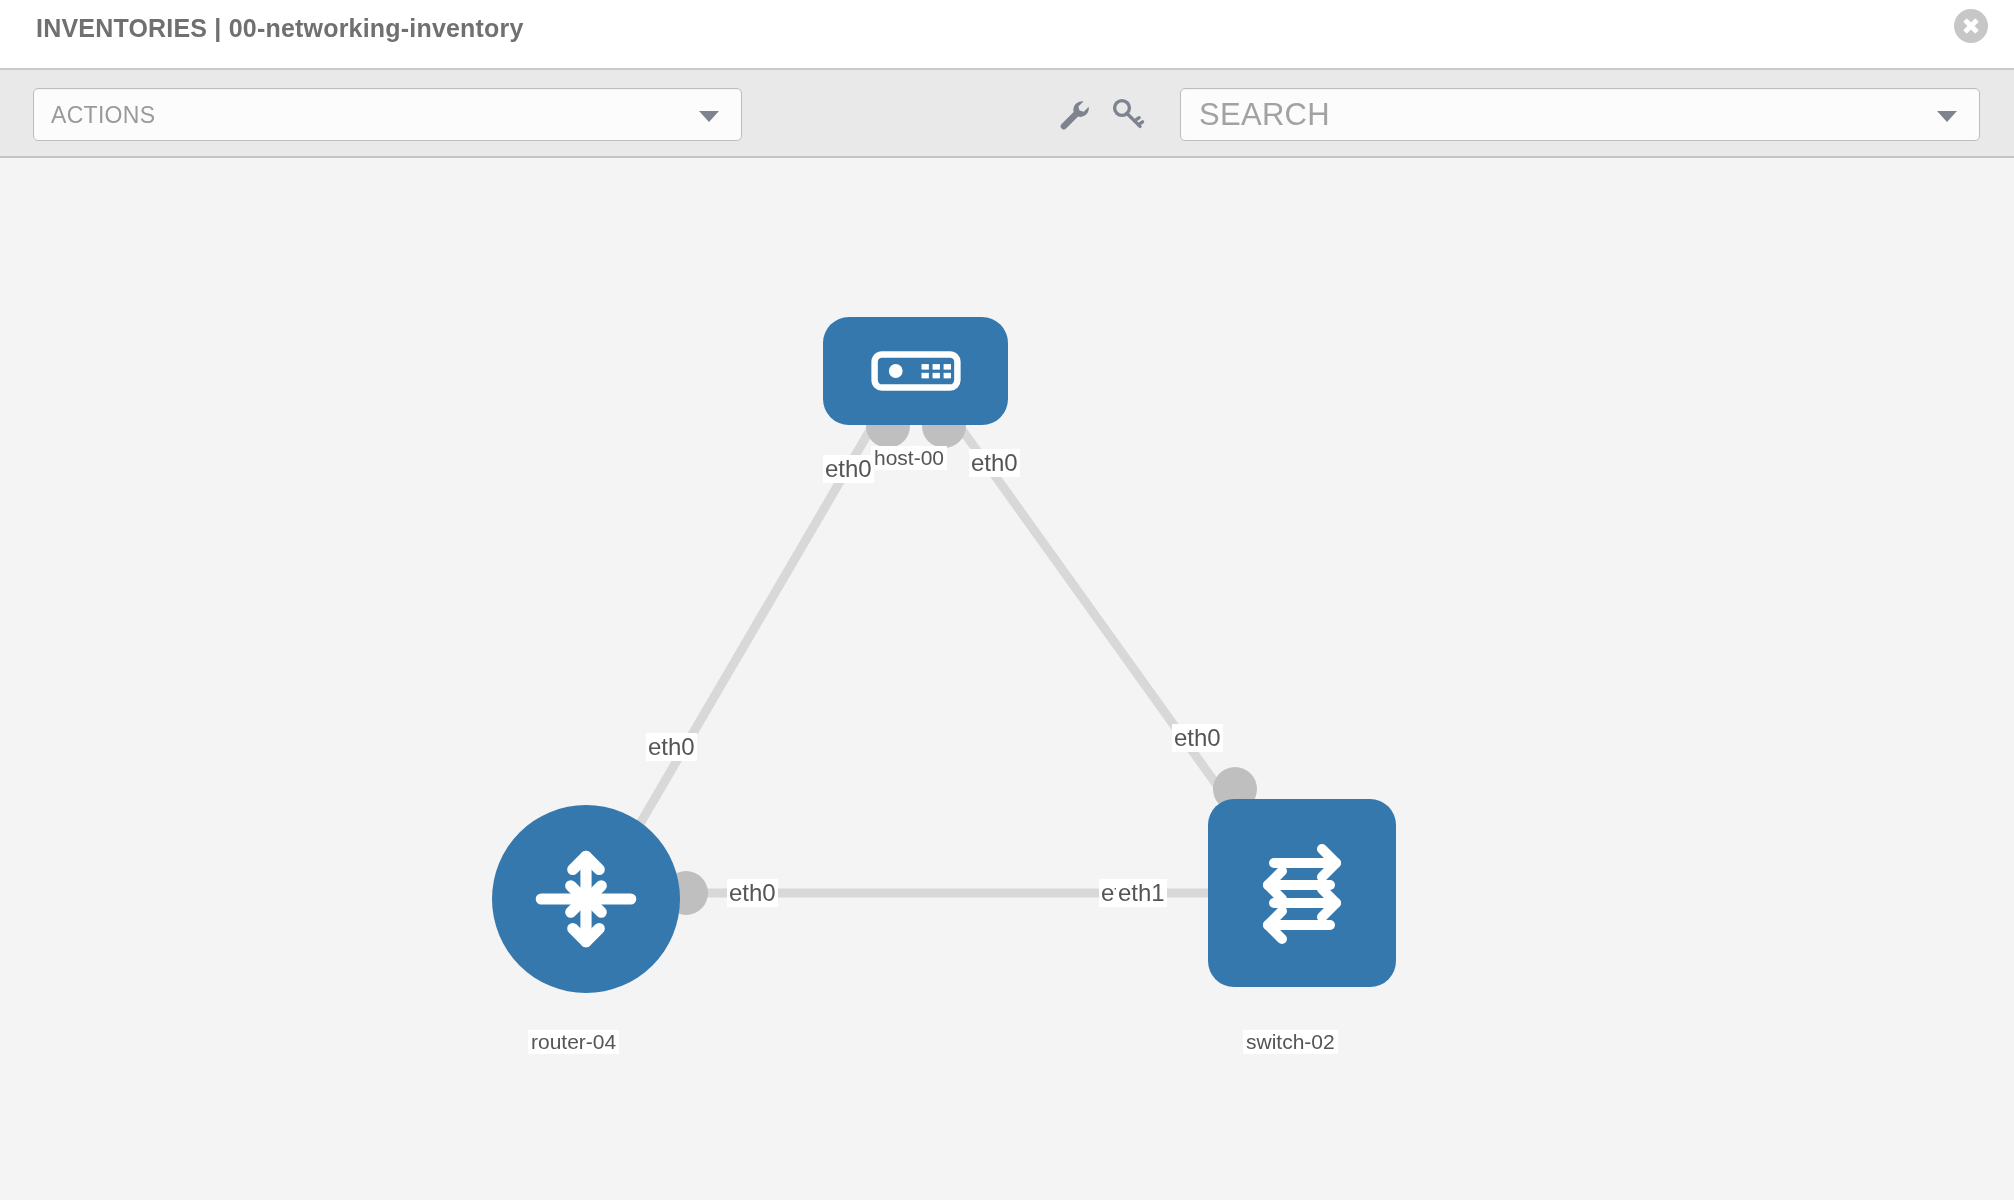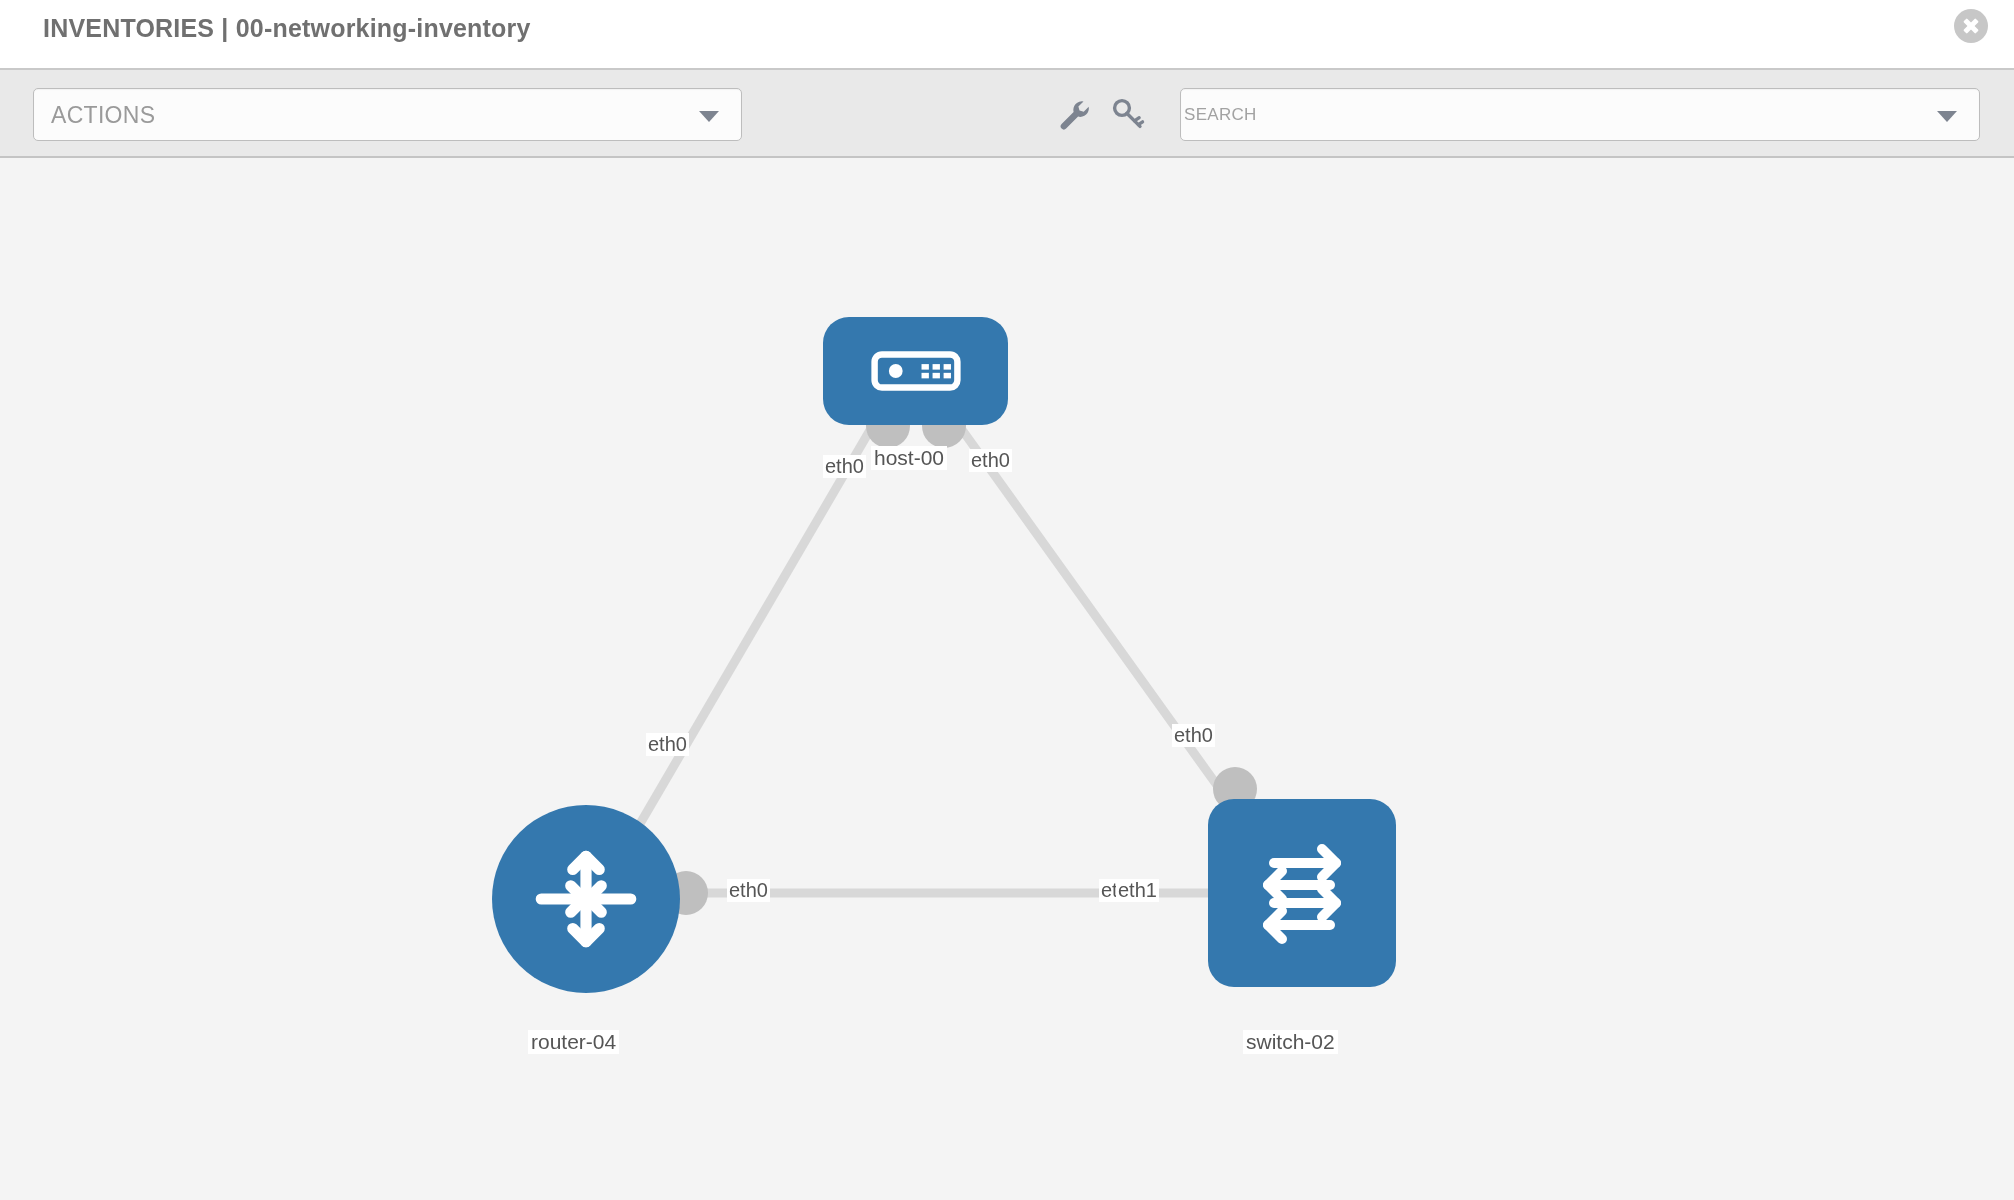--- a/index.html
+++ b/index.html
@@ -20,21 +20,21 @@
 
   
   .header {
     position: absolute;
     left: 0; top: 0;
     width: 2014px; height: 68px;
     background: #ffffff;
   }
   .header-title {
     position: absolute;
-    left: 43px; top: 14px;
+    left: 36px; top: 14px;
     font-size: 25px;
     font-weight: bold;
     color: #707070;
     letter-spacing: .2px;
     white-space: nowrap;
   }
   .close-btn {
     position: absolute;
     right: 26px; top: 9px;
     width: 34px; height: 34px;
@@ -102,25 +102,25 @@
     left: 1180px; top: 18px;
     width: 800px; height: 53px;
     background: #fcfcfc;
     border: 1px solid #bdbdbd;
     border-radius: 5px;
     box-shadow: inset 0 1px 1px rgba(0,0,0,.045);
     cursor: text;
   }
   .search-box input {
     position: absolute;
-    left: 1px; top: 0;
+    left: 16px; top: 0;
     width: 700px; height: 51px;
     border: 0; outline: 0; background: transparent;
     font-family: "Liberation Sans", sans-serif;
-    font-size: 17px;
+    font-size: 31px;
     color: #6d6d6d;
     letter-spacing: .3px;
   }
   .search-box input::placeholder { color: #a2a2a2; }
 
   
   .canvas {
     position: absolute;
     left: 0; top: 158px;
     width: 2014px; height: 1042px;
@@ -148,21 +148,21 @@
     position: absolute;
     font-size: 21px;
     color: #555555;
     background: #ffffff;
     white-space: nowrap;
     padding: 0 3px;
     line-height: 1.15;
   }
   .port-label {
     position: absolute;
-    font-size: 20px;
+    font-size: 24px;
     color: #555555;
     background: #ffffff;
     white-space: nowrap;
     padding: 0 2px;
     line-height: 1.15;
   }
 </style>
 </head>
 <body>
 

